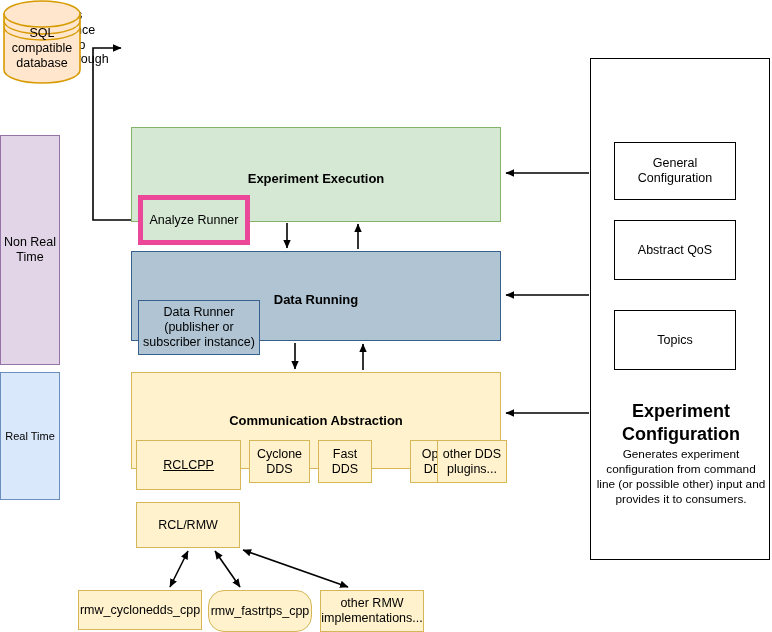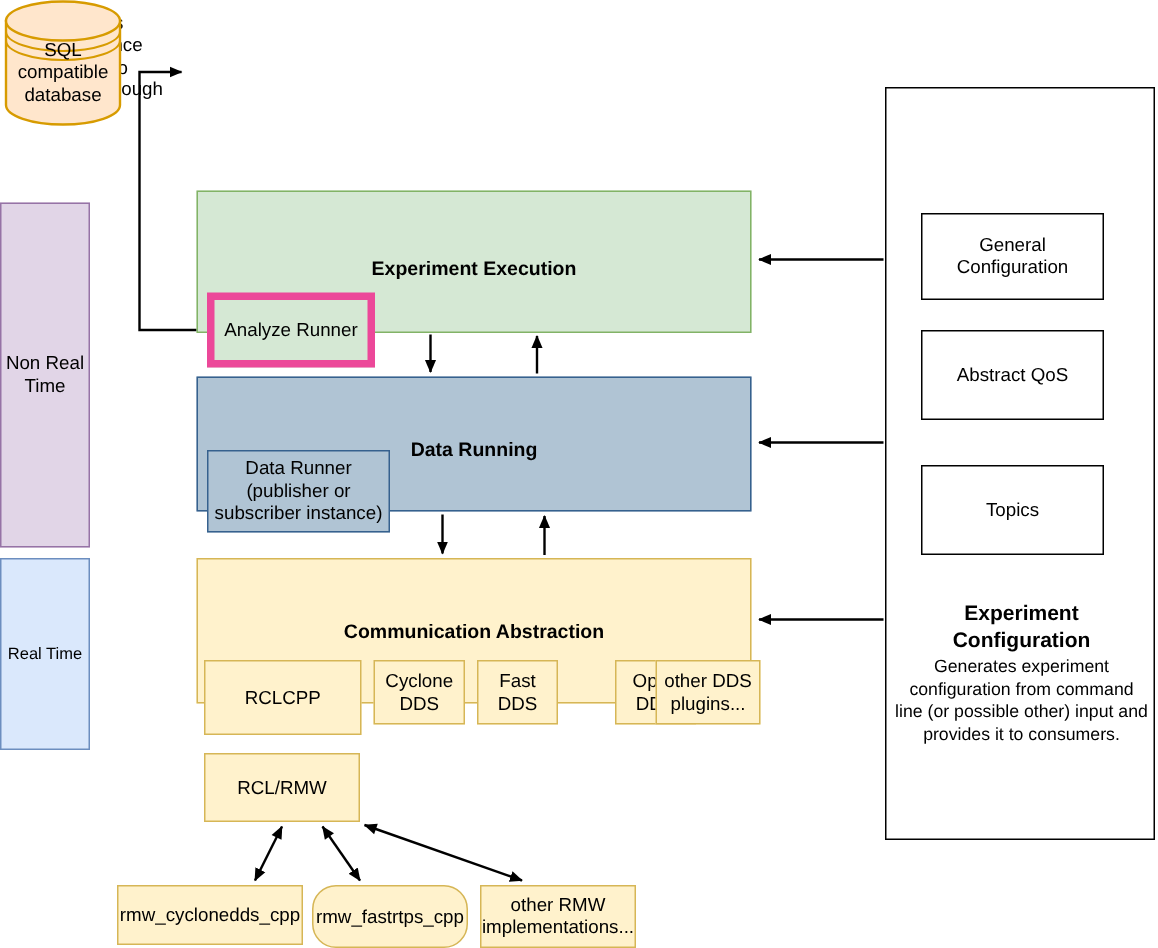--- a/index.html
+++ b/index.html
@@ -36,40 +36,40 @@
 
   
   .sub{position:absolute;box-sizing:border-box;display:flex;align-items:center;
        justify-content:center;text-align:center;font-size:12.5px;line-height:1.2;}
   .analyze{left:138px;top:195px;width:112px;height:50px;background:#d5e8d4;
            border:5px solid #ec4899;}
   .datarunner{left:138px;top:300px;width:122px;height:55px;background:#b0c4d4;
               border:1px solid #36618e;}
 
   .yel{background:#fff2cc;border:1px solid #d6b656;}
-  .rclcpp{left:136px;top:440px;width:105px;height:50px;}
+  .rclcpp{left:136px;top:440px;width:105px;height:50px;text-decoration:underline;}
   .cyclone{left:249px;top:440px;width:61px;height:43px;}
   .fastdds{left:318px;top:440px;width:54px;height:43px;}
   .opendds{left:378px;top:440px;width:54px;height:43px;margin-left:32px;}
   .otherdds{left:437px;top:440px;width:70px;height:43px;}
   .rclrmw{left:136px;top:502px;width:104px;height:46px;}
   .rmwcyc{left:78px;top:590px;width:124px;height:40px;}
   .rmwfast{left:208px;top:590px;width:104px;height:42px;border-radius:16px;}
   .rmwother{left:320px;top:590px;width:104px;height:42px;}
 
   
   .cfg-panel{left:590px;top:58px;width:180px;height:502px;background:#ffffff;
              border:1px solid #000;}
   .cfg-box{background:#ffffff;border:1px solid #000;font-size:12.5px;}
   .cfg-general{left:614px;top:142px;width:122px;height:58px;}
   .cfg-qos{left:614px;top:220px;width:122px;height:60px;}
   .cfg-topics{left:614px;top:310px;width:122px;height:60px;}
   .cfg-desc{position:absolute;left:596px;top:400px;width:170px;font-size:11.8px;
             text-align:center;line-height:1.28;}
-  .cfg-desc .t{font-weight:bold;font-size:14px;display:block;margin-bottom:1px;}
+  .cfg-desc .t{font-weight:bold;font-size:18px;display:block;margin-bottom:1px;}
 </style>
 </head>
 <body>
 
 <svg id="canvas" width="772" height="632" viewBox="0 0 772 632">
   <defs>
     <marker id="arr" markerWidth="9" markerHeight="9" refX="8" refY="4.5" orient="auto" markerUnits="userSpaceOnUse">
       <path d="M0,0.8 L8.6,4.5 L0,8.2 Z" fill="#000"></path>
     </marker>
     <marker id="arrS" markerWidth="9" markerHeight="9" refX="0.5" refY="4.5" orient="auto" markerUnits="userSpaceOnUse">

